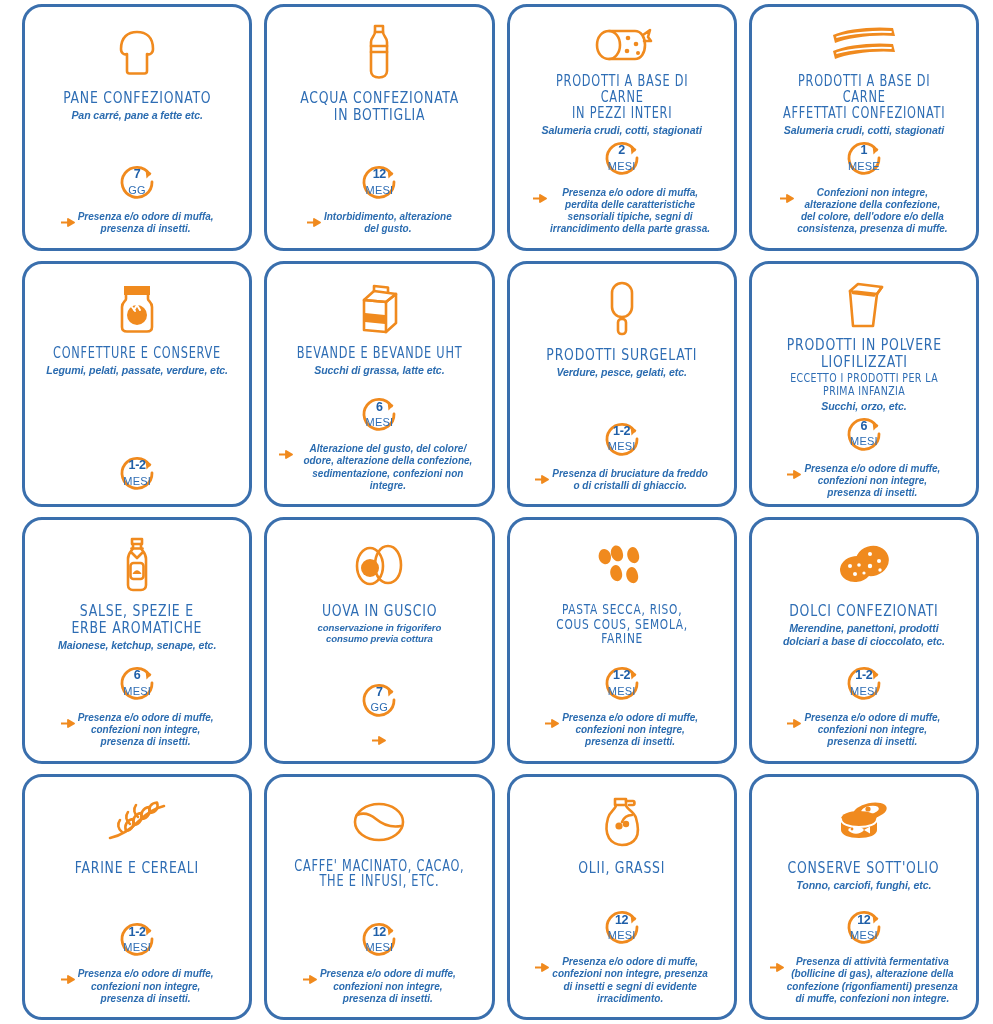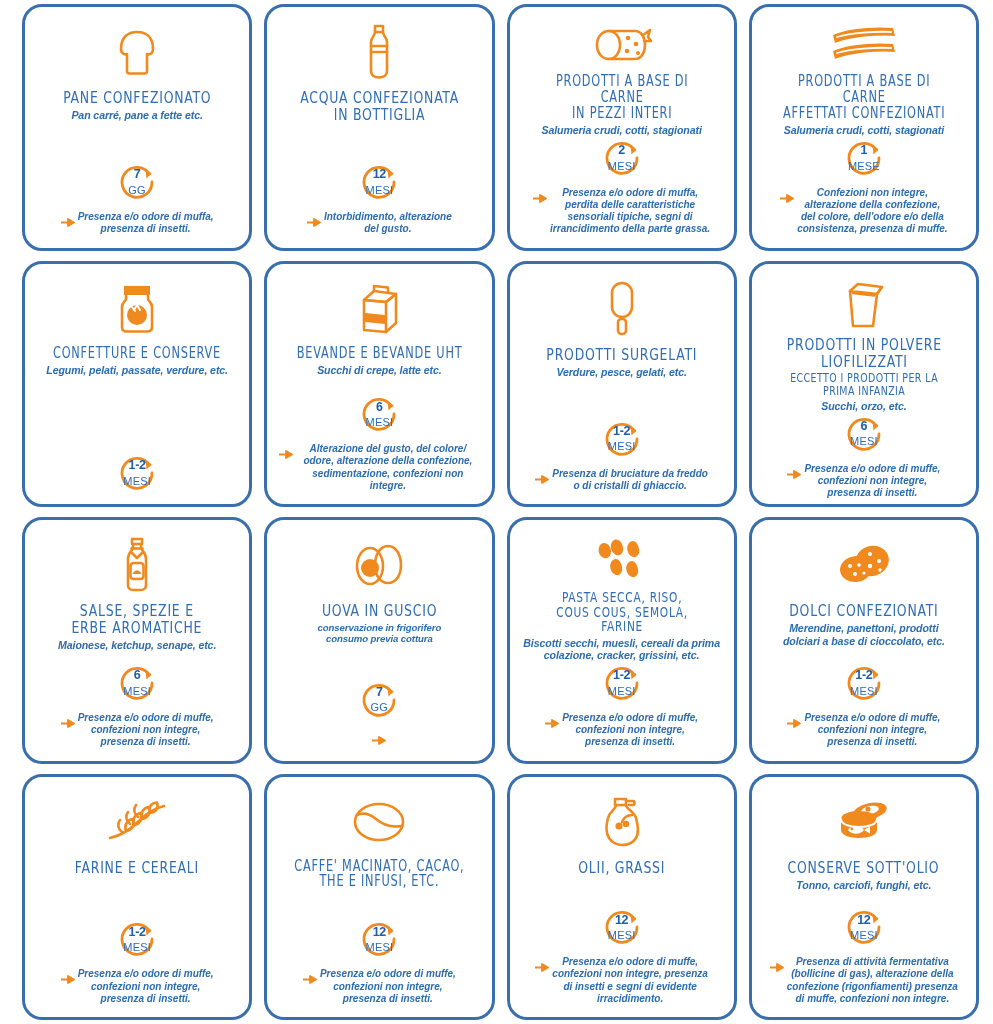--- a/index.html
+++ b/index.html
@@ -308,21 +308,21 @@
       <div class="icon-wrap">
         <svg width="46" height="52" viewBox="0 0 46 52">
           <path class="ic" d="M8 17 L8 47 L30 49 L30 19 Z"></path>
           <path class="ic" d="M30 19 L40 11 L40 40 L30 49"></path>
           <path class="ic" d="M8 17 L18 8 L40 11 L30 19 Z"></path>
           <path class="ic" d="M18 8 L18 3 L32 4.5 L32 9.5"></path>
           <path class="icf" d="M9 30 L29 32 L29 41 L9 39 Z"></path>
         </svg>
       </div>
       <div class="title small">BEVANDE E BEVANDE UHT</div>
-      <div class="subtitle">Succhi di crepe, latte etc.</div>
+      <div class="subtitle">Succhi di grassa, latte etc.</div>
       <div class="badge-wrap">
         <div class="badge">
           <svg width="42" height="42" viewBox="0 0 42 42">
   <path d="M33.5 13 A15 15 0 1 0 36 21" fill="none" stroke="#f08a1e" stroke-width="2.8" stroke-linecap="round"></path>
   <path d="M29.5 8.5 L35.5 12.2 L30.5 17.5 Z" fill="#f08a1e"></path>
 </svg>
           <div class="badge-num">6</div>
           <div class="badge-unit">MESI</div>
         </div>
       </div>
@@ -459,22 +459,20 @@
         <svg width="58" height="46" viewBox="0 0 58 46">
           <path class="icf" d="M8 8 C4 12 5 20 11 22 C15 23 18 20 18 15 C18 10 13 5 8 8 Z"></path>
           <path class="icf" d="M21 4 C16 7 17 16 23 19 C27 20.5 31 17 30 12 C29.5 7 26 2 21 4 Z"></path>
           <path class="icf" d="M37 6 C32 10 34 19 40 21 C44 22 47 18 46 13 C45 8 42 3 37 6 Z"></path>
           <path class="icf" d="M20 24 C15 28 17 37 23 39 C27 40 30 36 29 31 C28 26 25 21 20 24 Z"></path>
           <path class="icf" d="M36 26 C31 30 33 39 39 41 C43 42 46 38 45 33 C44 28 41 23 36 26 Z"></path>
         </svg>
       </div>
       <div class="title tiny">PASTA SECCA, RISO,
 COUS COUS, SEMOLA, FARINE</div>
-      <div class="subtitle">Biscotti secchi, muesli, cereali da prima
-colazione, cracker, grissini, etc.</div>
       <div class="badge-wrap">
         <div class="badge">
           <svg width="42" height="42" viewBox="0 0 42 42">
   <path d="M33.5 13 A15 15 0 1 0 36 21" fill="none" stroke="#f08a1e" stroke-width="2.8" stroke-linecap="round"></path>
   <path d="M29.5 8.5 L35.5 12.2 L30.5 17.5 Z" fill="#f08a1e"></path>
 </svg>
           <div class="badge-num">1-2</div>
           <div class="badge-unit">MESI</div>
         </div>
       </div>

